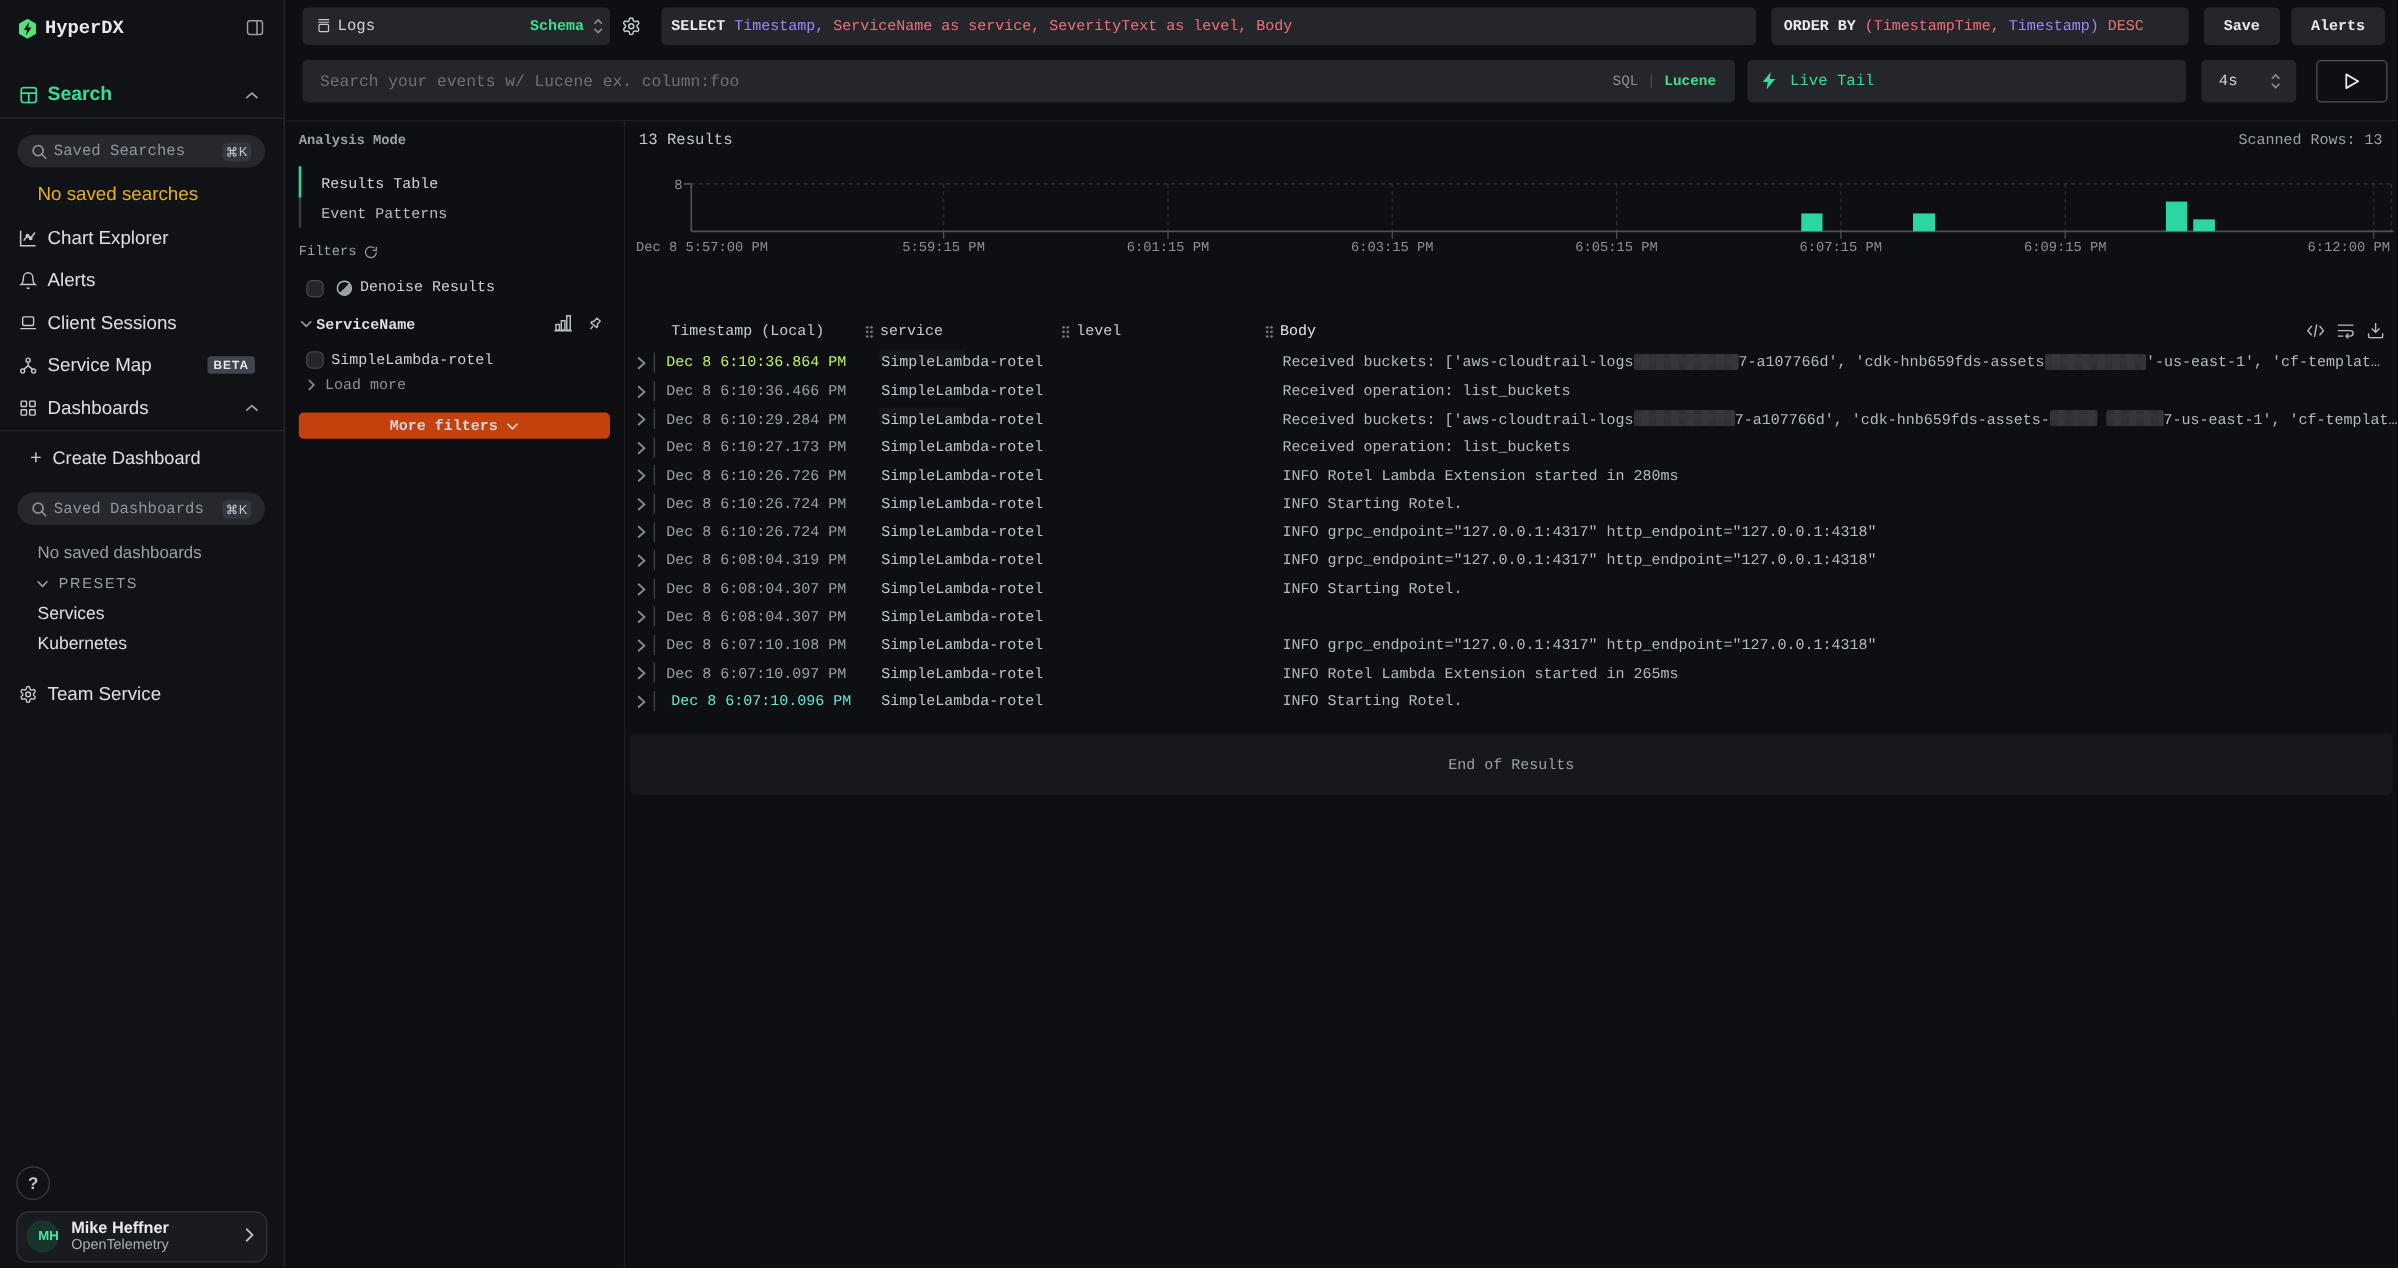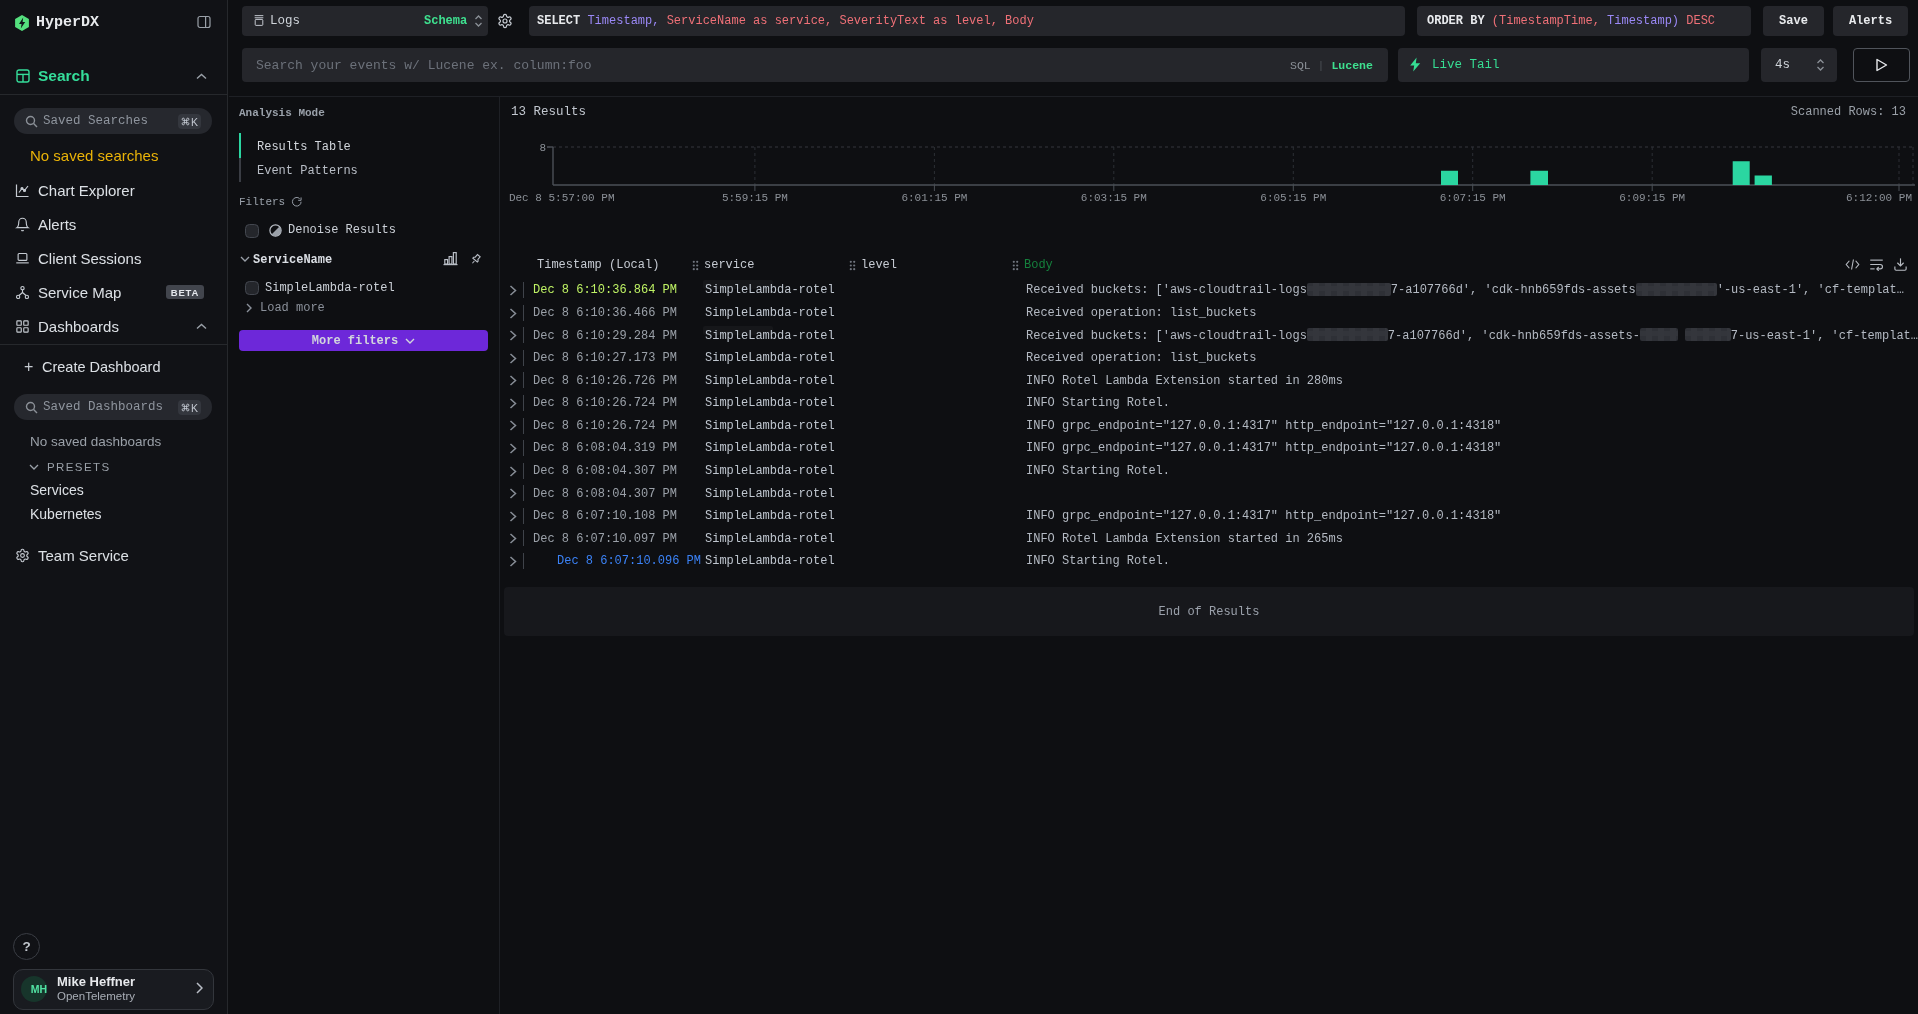--- a/index.html
+++ b/index.html
@@ -249,21 +249,21 @@
       </svg>
     </div>
     <div class="abs" style="left:245px;top:281px;width:13.5px;height:13.5px;border:1.3px solid #43474f;border-radius:4.5px;background:#24262b"></div>
     <div class="abs mono cv" style="left:265px;top:280px;width:160px;height:16px;color:#ccd1d8;font-size:12px">SimpleLambda-rotel</div>
     <div class="abs" style="left:246px;top:303px;width:6px;height:10px;">
       <svg width="6" height="10" viewBox="0 0 6 10" fill="none" stroke="#8b919b" stroke-width="1.4">
         <polyline points="1,1 5,5 1,9"></polyline>
       </svg>
     </div>
     <div class="abs mono cv" style="left:260px;top:300px;width:100px;height:16px;color:#8b919b;font-size:12px">Load more</div>
-    <div class="abs" style="left:239px;top:330px;width:249px;height:21px;background:#6d28d9;border-radius:4px;display:flex;align-items:center;justify-content:center;gap:7px">
+    <div class="abs" style="left:239px;top:330px;width:249px;height:21px;background:#c2410c;border-radius:4px;display:flex;align-items:center;justify-content:center;gap:7px">
       <span class="mono" style="color:#d2d6dc;font-size:12px;font-weight:bold">More filters</span>
       <svg width="10" height="6" viewBox="0 0 10 6" fill="none" stroke="#d2d6dc" stroke-width="1.4">
         <polyline points="1,1 5,5 9,1"></polyline>
       </svg>
     </div>
     <div class="abs mono cv" style="left:511px;top:104px;width:120px;height:16px;color:#c2c7cf;font-size:12.5px">13 Results</div>
     <div class="abs mono cv" style="left:1766px;top:104px;width:140px;height:16px;color:#9aa0a8;font-size:12px;justify-content:flex-end">Scanned Rows: 13</div>
     <div class="abs" style="left:500px;top:135px;width:1418px;height:75px;">
       <svg width="1418" height="75" viewBox="0 0 1418 75">
         <line x1="47" y1="12" x2="1415" y2="12" stroke="#34373d" stroke-width="1" stroke-dasharray="3 3"></line>
@@ -326,21 +326,21 @@
     <div class="abs" style="left:1012px;top:260px;width:7px;height:11px;">
       <svg width="7" height="11" viewBox="0 0 7 11" fill="#70757e">
         <circle cx="1.8" cy="1.8" r="1.1"></circle>
         <circle cx="5.2" cy="1.8" r="1.1"></circle>
         <circle cx="1.8" cy="5.5" r="1.1"></circle>
         <circle cx="5.2" cy="5.5" r="1.1"></circle>
         <circle cx="1.8" cy="9.2" r="1.1"></circle>
         <circle cx="5.2" cy="9.2" r="1.1"></circle>
       </svg>
     </div>
-    <div class="abs mono cv" style="left:1024px;top:257px;width:60px;height:16px;color:#15803d;font-size:12px">Body</div>
+    <div class="abs mono cv" style="left:1024px;top:257px;width:60px;height:16px;color:#e5e5e5;font-size:12px">Body</div>
     <div class="abs" style="left:1845px;top:258px;width:15px;height:13px;">
       <svg width="15" height="13" viewBox="0 0 24 20" fill="none" stroke="#b9bdc4" stroke-width="1.8">
         <polyline points="7,4 2,10 7,16"></polyline>
         <polyline points="17,4 22,10 17,16"></polyline>
         <line x1="13.5" y1="2" x2="10.5" y2="18"></line>
       </svg>
     </div>
     <div class="abs" style="left:1869px;top:258px;width:15px;height:13px;">
       <svg width="15" height="13" viewBox="0 0 24 20" fill="none" stroke="#b9bdc4" stroke-width="1.8">
         <line x1="2" y1="3" x2="22" y2="3"></line>
@@ -464,18 +464,18 @@
     <div class="abs" style="left:523px;top:530.47px;width:1px;height:16px;background:#3f434a"></div>
     <div class="abs mono cv" style="left:533px;top:530.755px;width:160px;height:16px;color:#9aa0a8;font-size:12px">Dec 8 6:07:10.097 PM</div>
     <div class="abs mono cv" style="left:705px;top:530.755px;width:160px;height:16px;color:#bfc6cf;font-size:12px">SimpleLambda-rotel</div>
     <div class="abs mono cv" style="left:1026px;top:530.755px;width:892px;height:16px;color:#b4bac3;font-size:12px;white-space:pre;overflow:hidden">INFO Rotel Lambda Extension started in 265ms</div>
     <div class="abs" style="left:509px;top:555.8249999999999px;width:8px;height:11px;">
       <svg width="8" height="11" viewBox="0 0 8 11" fill="none" stroke="#878d96" stroke-width="1.5">
         <polyline points="1.5,1 6.5,5.5 1.5,10"></polyline>
       </svg>
     </div>
     <div class="abs" style="left:523px;top:553.04px;width:1px;height:16px;background:#3f434a"></div>
-    <div class="abs mono cv" style="left:557px;top:553.3249999999999px;width:160px;height:16px;color:#3b82f6;font-size:12px">Dec 8 6:07:10.096 PM</div>
+    <div class="abs mono cv" style="left:537px;top:553.3249999999999px;width:160px;height:16px;color:#5eead4;font-size:12px">Dec 8 6:07:10.096 PM</div>
     <div class="abs mono cv" style="left:705px;top:553.3249999999999px;width:160px;height:16px;color:#bfc6cf;font-size:12px">SimpleLambda-rotel</div>
     <div class="abs mono cv" style="left:1026px;top:553.3249999999999px;width:892px;height:16px;color:#b4bac3;font-size:12px;white-space:pre;overflow:hidden">INFO Starting Rotel.</div>
     <div class="abs" style="left:504px;top:587px;width:1410px;height:49px;background:#17181c;border-radius:4px;display:flex;align-items:center;justify-content:center">
       <span class="mono" style="color:#9ba1ab;font-size:12px">End of Results</span>
     </div>
   </div>
 </body></html>

